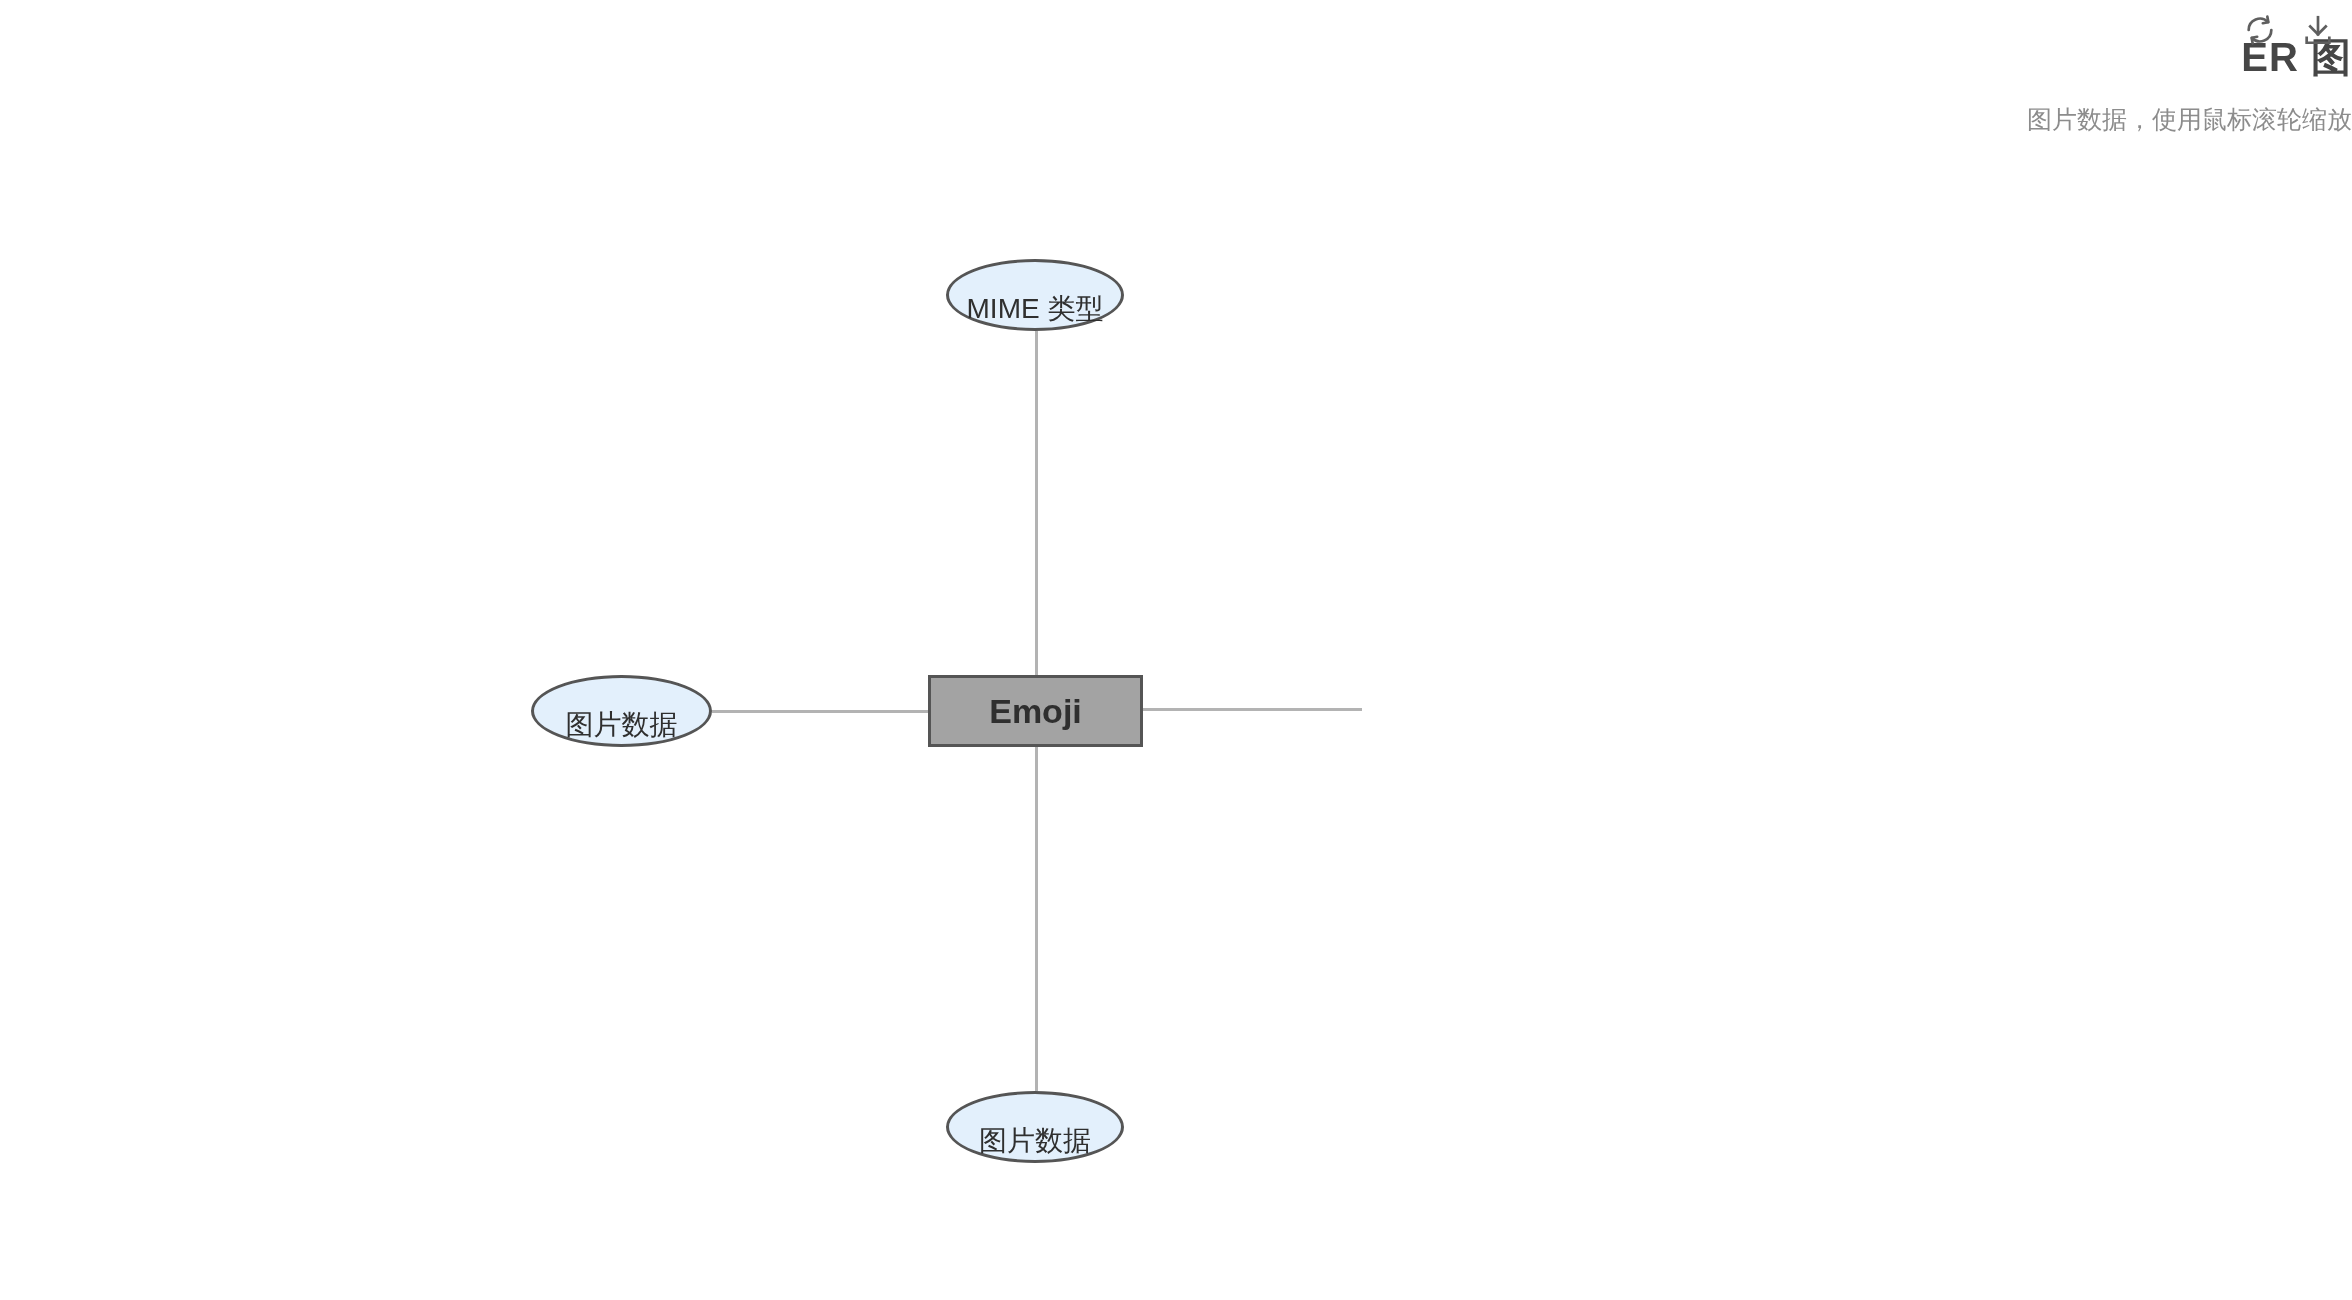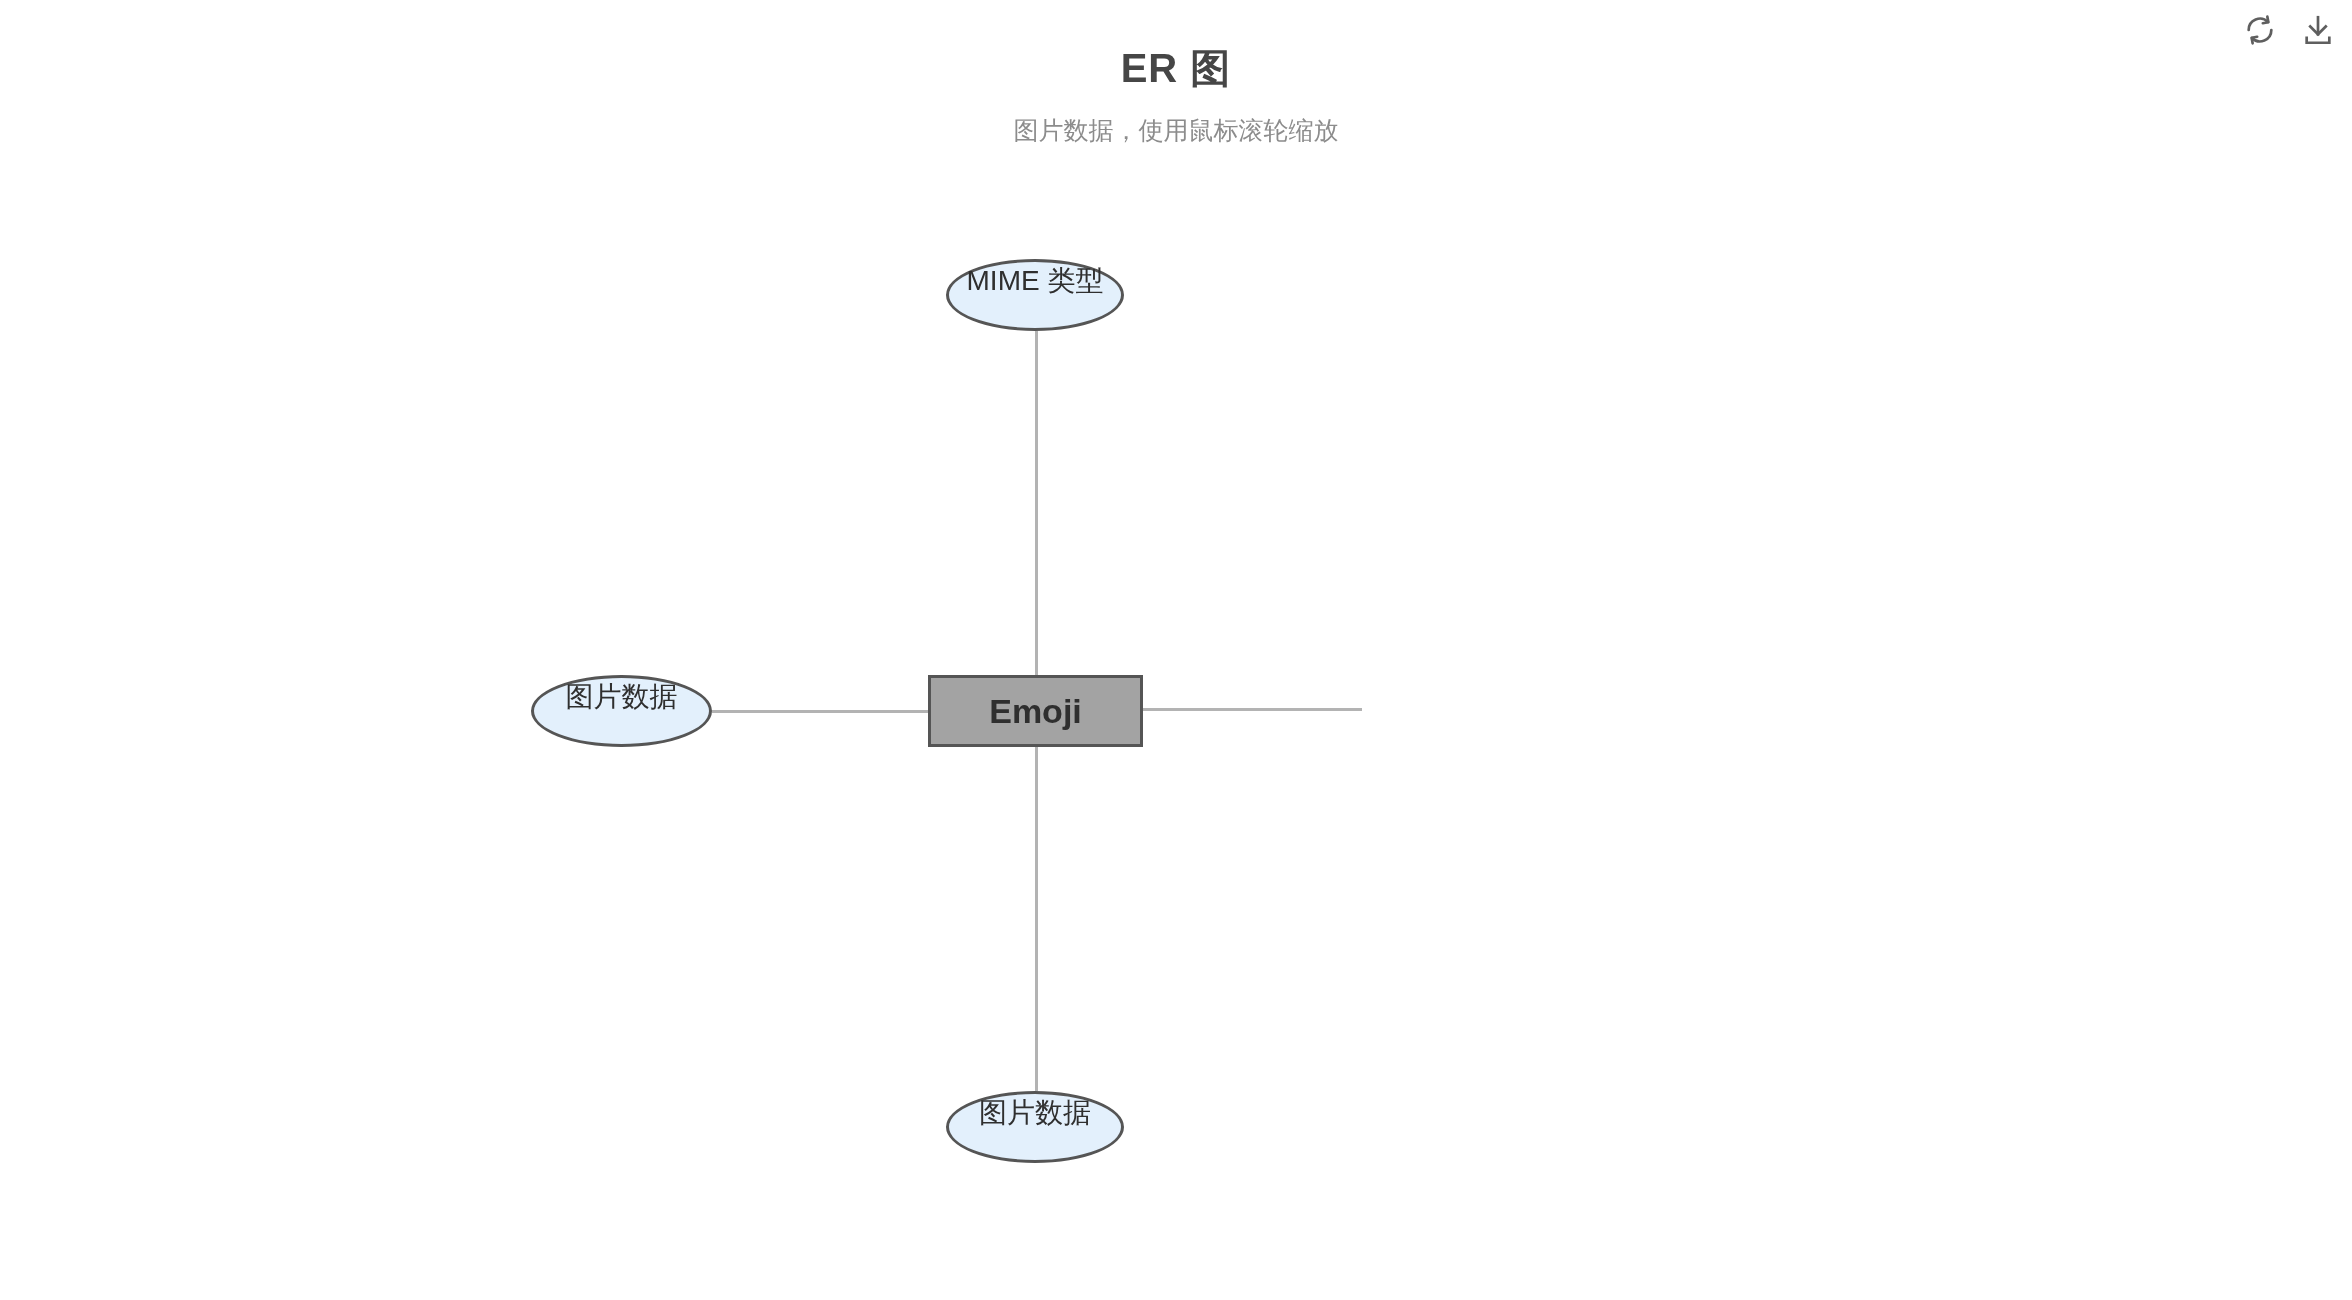--- a/index.html
+++ b/index.html
@@ -11,22 +11,22 @@
     overflow: hidden;
     font-family: "Liberation Sans", "DejaVu Sans", sans-serif;
   }
   .stage {
     position: absolute;
     inset: 0;
   }
   .header {
     position: absolute;
     top: 0; left: 0; right: 0;
-    text-align: center;
-    padding-top: 41px;
+    text-align: right;
+    padding-top: 30px;
     pointer-events: none;
   }
   .title {
     font-size: 40px;
     font-weight: 700;
     color: #464646;
     letter-spacing: 1px;
   }
   .subtitle {
     margin-top: 18px;
@@ -82,21 +82,21 @@
     font-weight: 700;
     color: #2f2f2f;
     cursor: move;
   }
   .attr {
     position: absolute;
     background: #e3f0fc;
     border: 3px solid #555555;
     border-radius: 50%;
     display: flex;
-    align-items: flex-start;
+    align-items: flex-end;
     justify-content: center;
     font-size: 28px;
     color: #2f2f2f;
     cursor: move;
   }
   .attr.top    { left: 946px;  top: 259px;  width: 178px; height: 72px; }
   .attr.left   { left: 531px;  top: 675px;  width: 181px; height: 72px; }
   .attr.right  { left: 1362px; top: 673px;  width: 179px; height: 72px; }
   .attr.bottom { left: 946px;  top: 1091px; width: 178px; height: 72px; }
 

